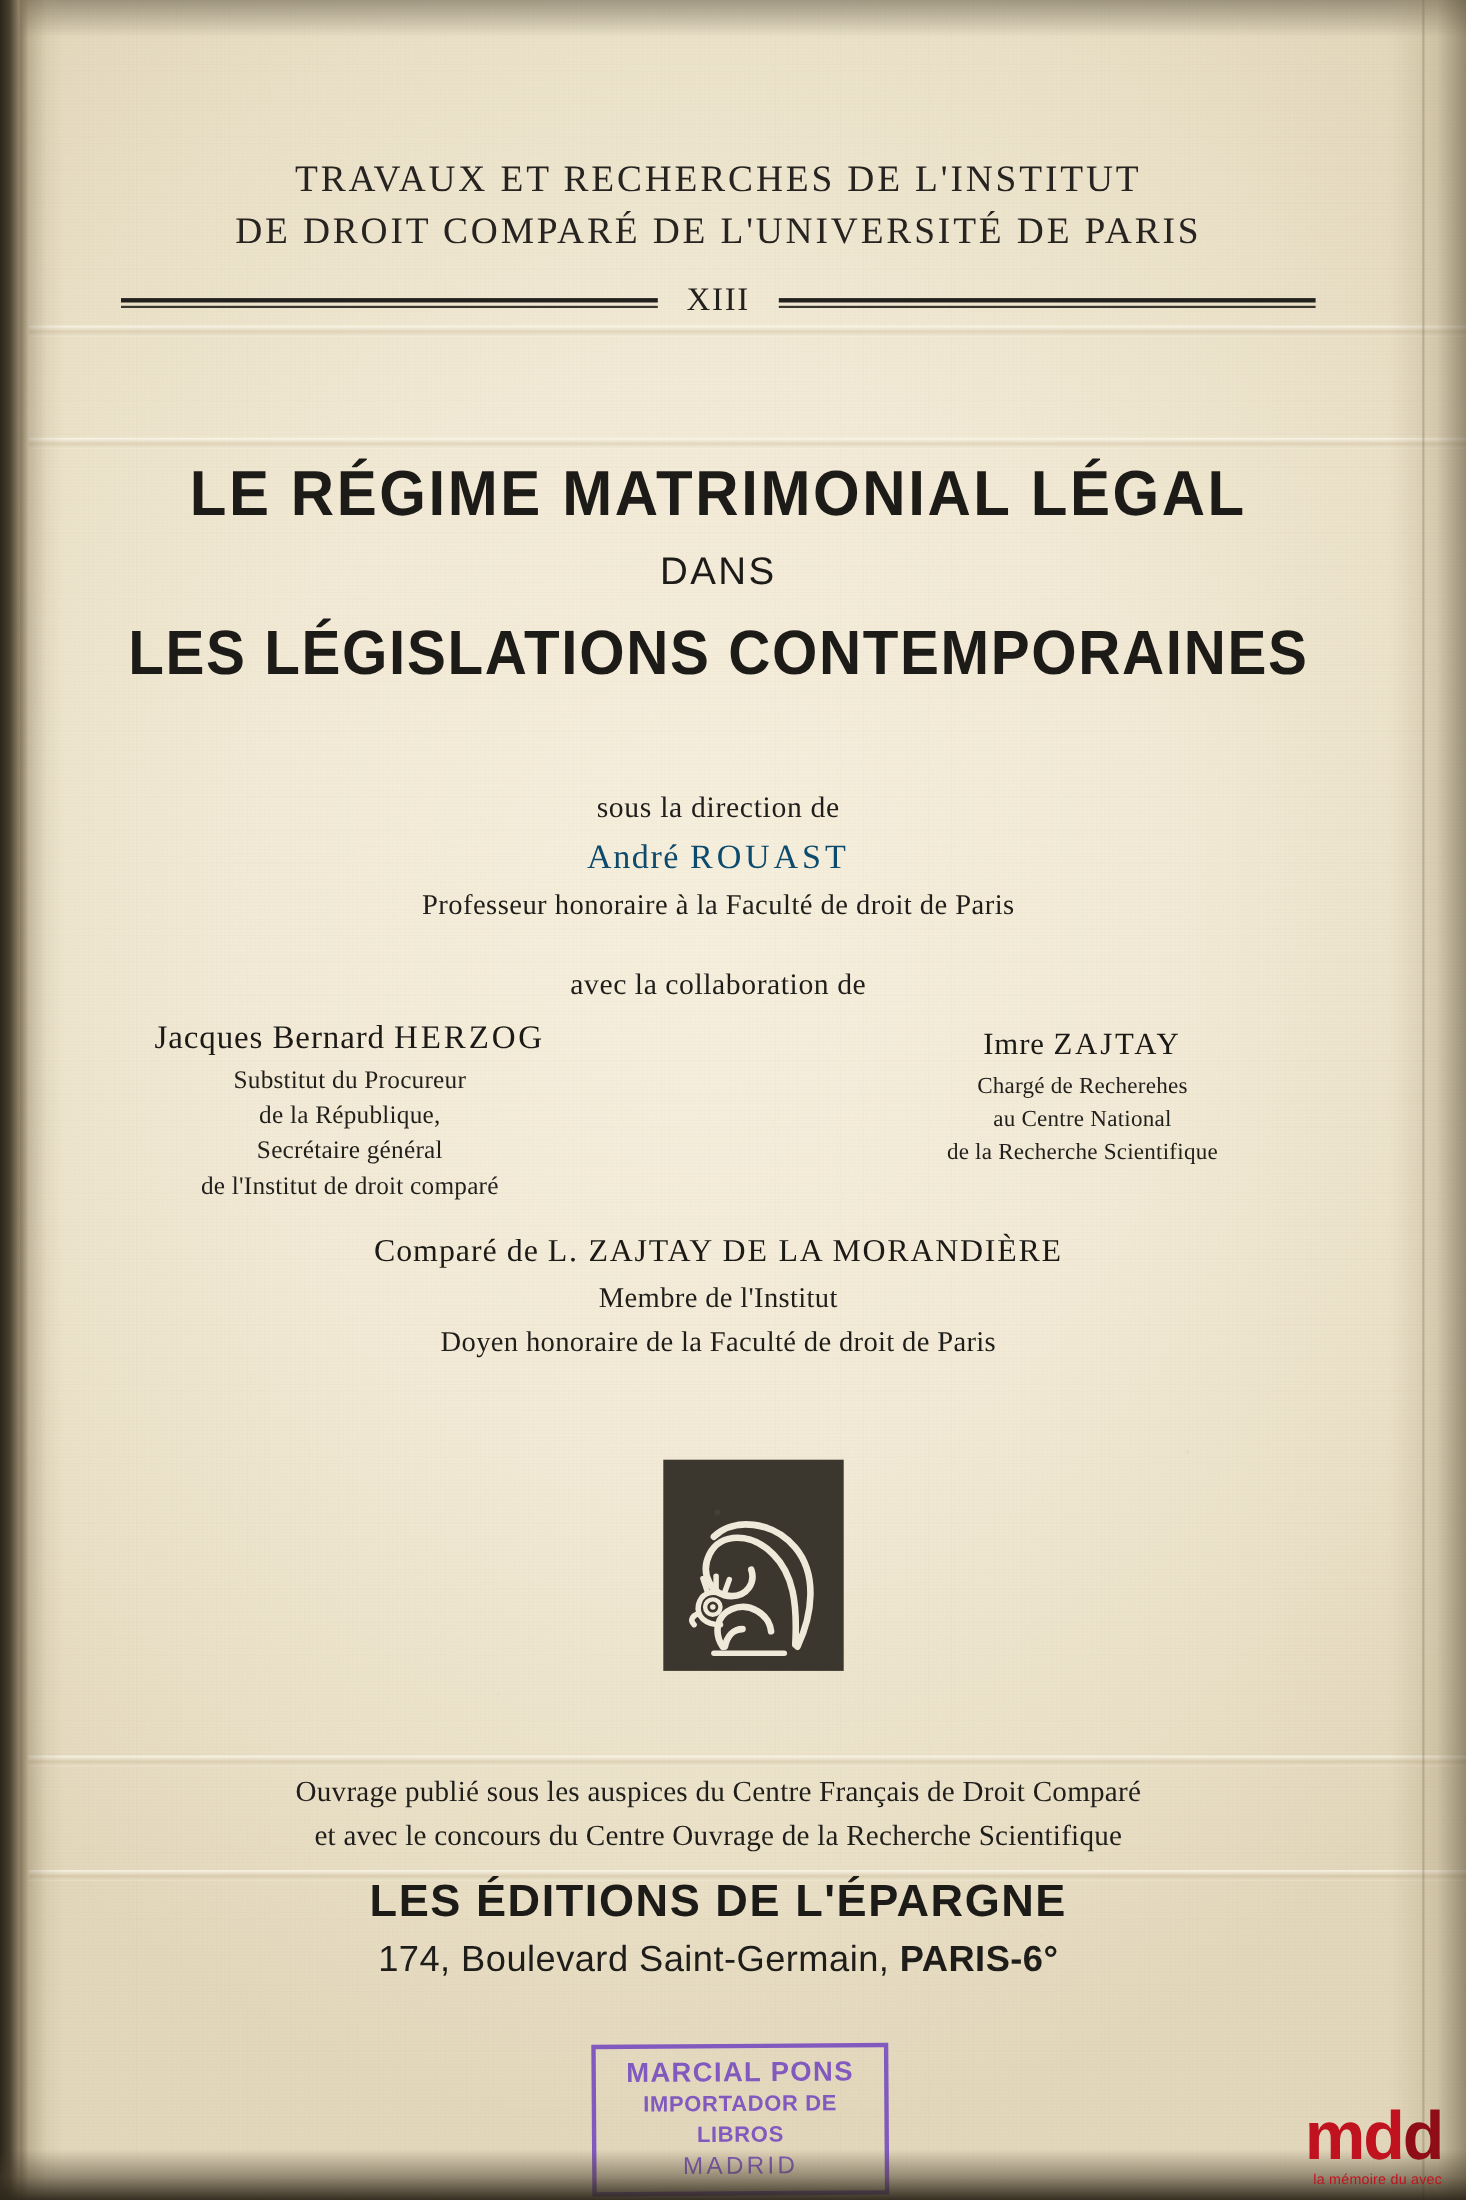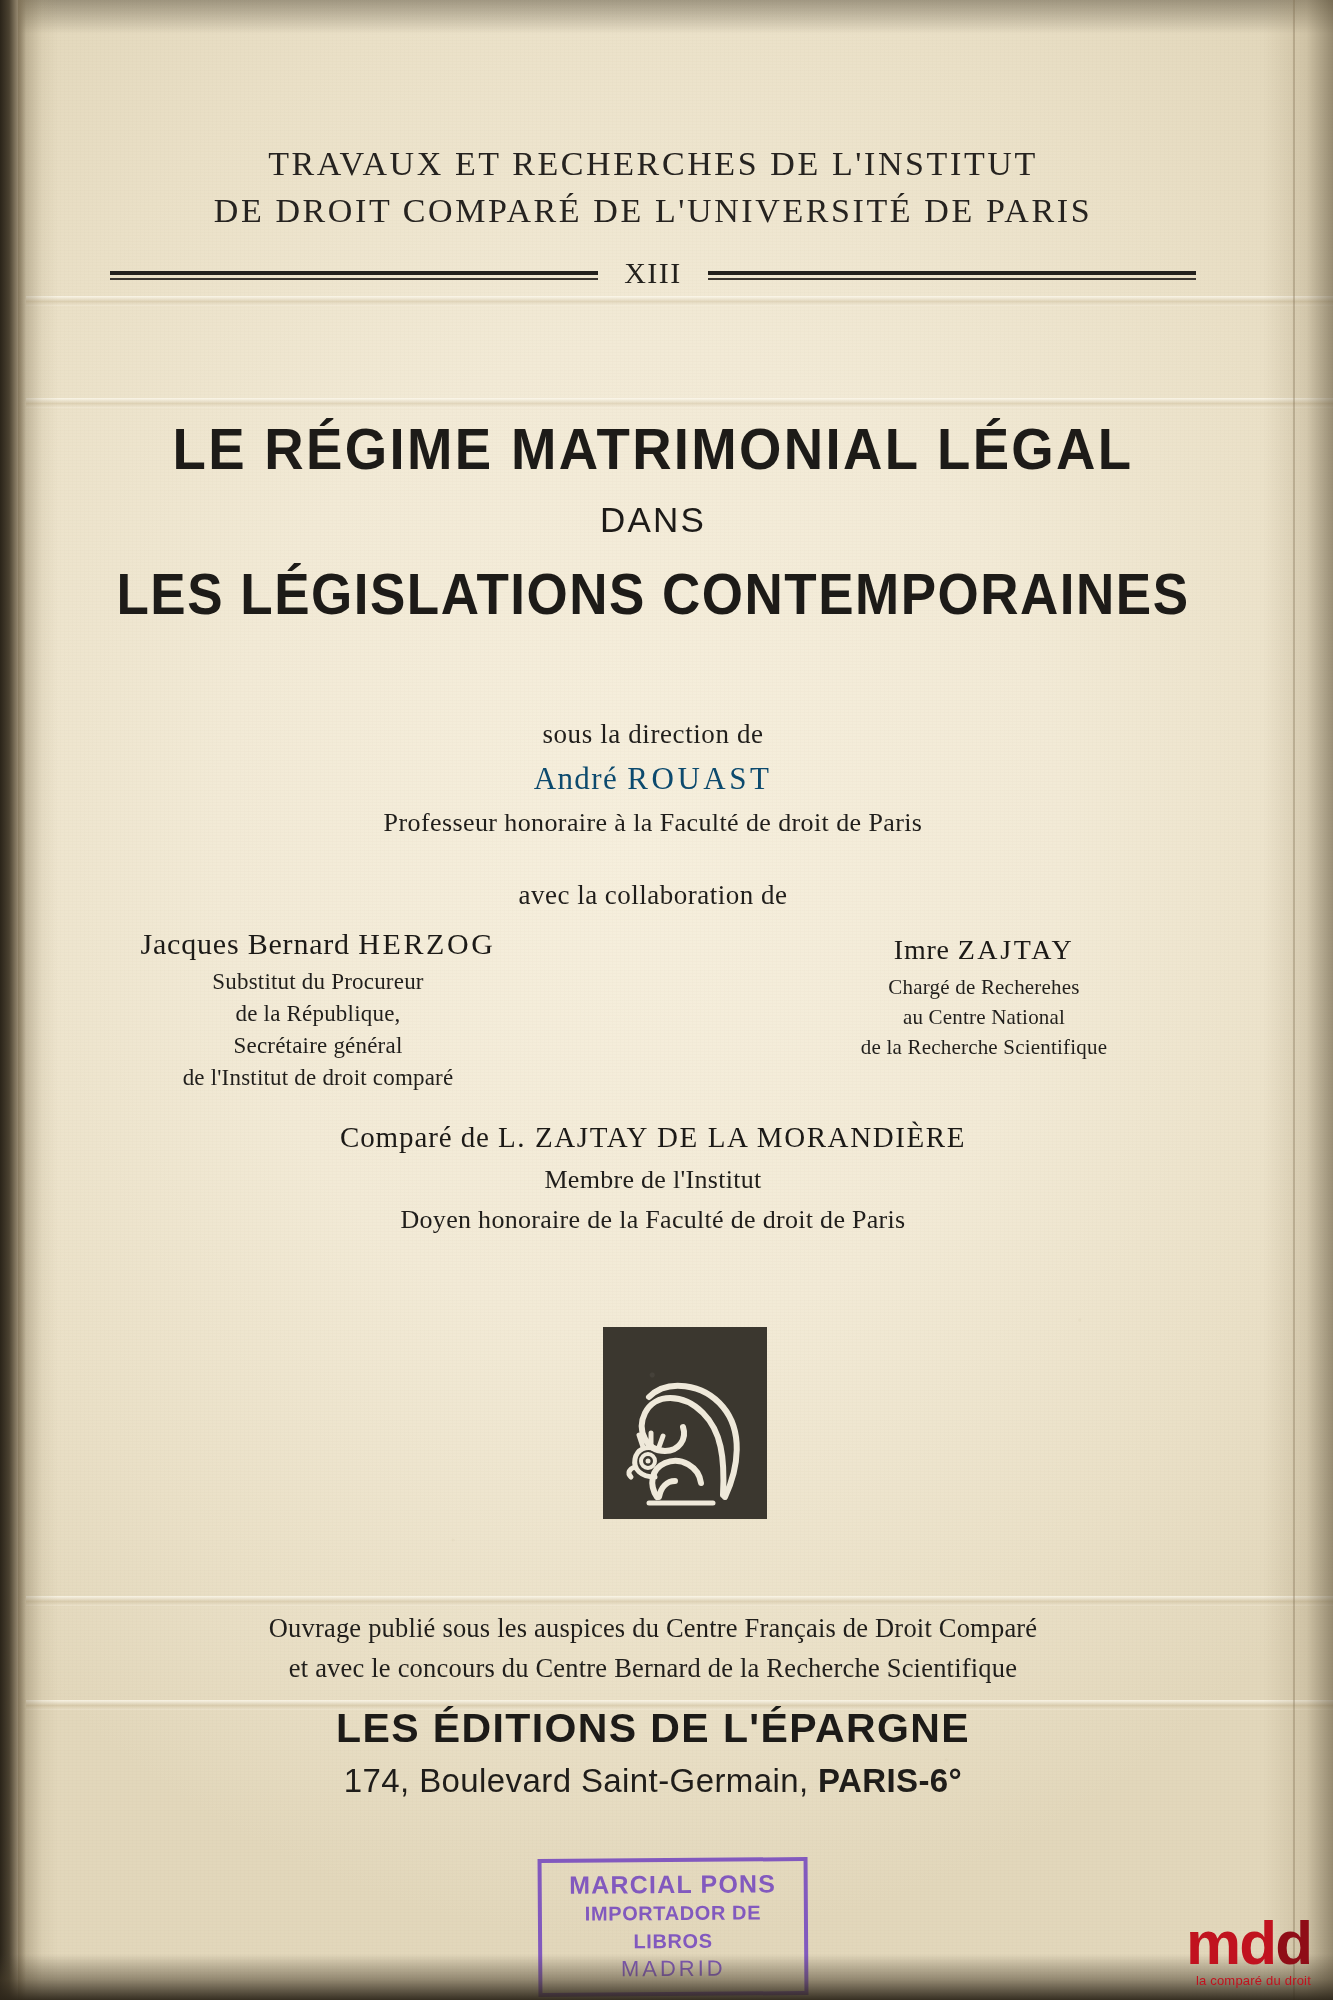--- a/index.html
+++ b/index.html
@@ -497,21 +497,21 @@
 
         <circle cx="45" cy="134" r="7" fill="none" stroke="#efe9da" stroke-width="4"></circle>
         <circle cx="45" cy="134" r="2.5" fill="#efe9da"></circle>
 
         <path d="M46 176 L 110 176" stroke="#efe9da" stroke-width="5" stroke-linecap="round" fill="none"></path>
       </svg>
     </div>
 
     <div class="auspices">
       <div class="l">Ouvrage publié sous les auspices du Centre Français de Droit Comparé</div>
-      <div class="l">et avec le concours du Centre Bernard de la Recherche Scientifique</div>
+      <div class="l">et avec le concours du Centre Ouvrage de la Recherche Scientifique</div>
     </div>
 
     <div class="publisher">
       <div class="pub-name">LES ÉDITIONS DE L'ÉPARGNE</div>
       <div class="pub-addr">
         <span>174,</span>
         <span>Boulevard Saint-Germain,</span>
         <span class="b">PARIS-6°</span>
       </div>
     </div>
@@ -526,16 +526,16 @@
 
   <div class="top-shade"></div>
   <div class="gutter-left"></div>
   <div class="gutter-left2"></div>
   <div class="edge-right-line"></div>
   <div class="gutter-right"></div>
   <div class="bottom-shade"></div>
 
   <div class="mdd">
     <div class="mdd-logo"><span>m</span><span>d</span><span class="d2">d</span></div>
-    <div class="mdd-tag">la comparé du droit</div>
+    <div class="mdd-tag">la mémoire du avec</div>
   </div>
 
 </div>
 
 </body></html>

